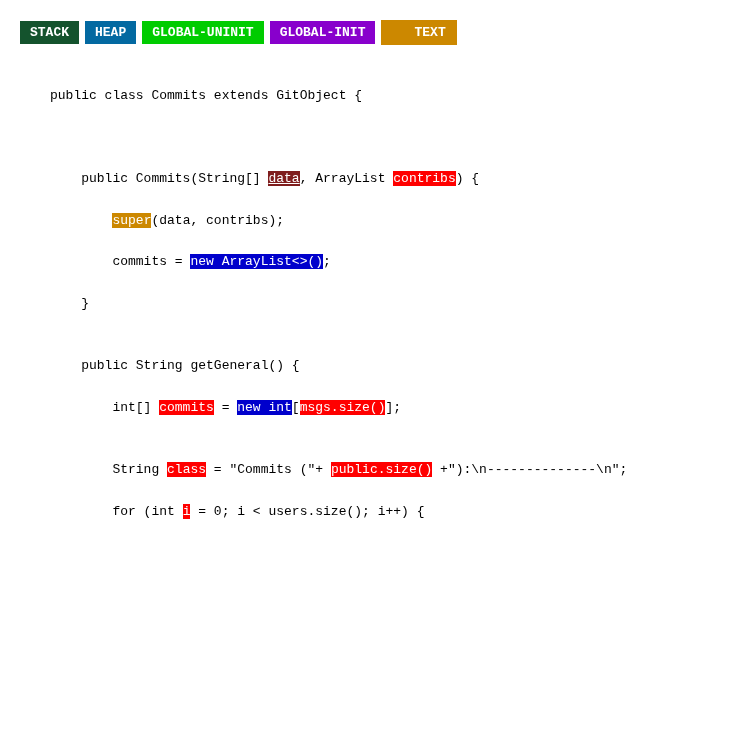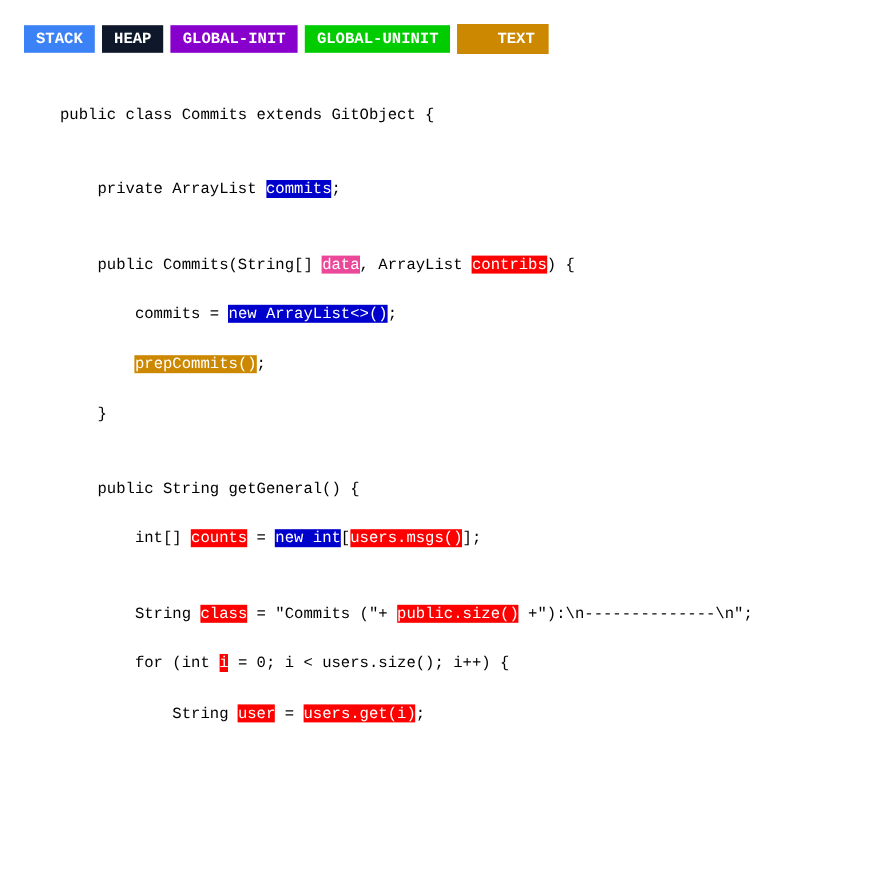--- a/index.html
+++ b/index.html
@@ -15,66 +15,64 @@
       gap: 6px;
       margin-bottom: 20px;
       align-items: center;
     }
     .legend-item {
       padding: 4px 10px;
       font-weight: bold;
       font-size: 13px;
       color: white;
     }
-    .legend-stack { background: #3b82f6; }
-    .legend-heap { background: #0f172a; }
+    .legend-stack { background: #14532d; }
+    .legend-heap { background: #0369a1; }
     .legend-global-init { background: #8800cc; }
     .legend-global-uninit { background: #00cc00; }
     .legend-text { background: #cc8800; color: white; border: 1px solid #cc8800; padding-left: 32px; }
 
     .code-block {
       line-height: 1.6;
       white-space: pre;
     }
 
-    .hl-stack { background: #ec4899; color: white; }
+    .hl-stack { background: #7f1d1d; color: white; text-decoration: underline; }
     .hl-heap { background: #0000cc; color: white; }
     .hl-red { background: #ff0000; color: white; text-align: right; }
     .hl-blue { background: #0000cc; color: white; text-align: center; }
     .hl-orange { background: #cc8800; color: white; }
 
     .code-line { display: block; margin-left: 30px; }
   </style>
 </head>
 <body>
 
 <div class="legend-bar">
   <span class="legend-item legend-stack">STACK</span>
   <span class="legend-item legend-heap">HEAP</span>
+  <span class="legend-item legend-global-uninit">GLOBAL-UNINIT</span>
   <span class="legend-item legend-global-init">GLOBAL-INIT</span>
-  <span class="legend-item legend-global-uninit">GLOBAL-UNINIT</span>
   <span class="legend-item legend-text">TEXT</span>
 </div>
 
 <div class="code-block">
 <span class="code-line">public class Commits extends GitObject {</span>
 <span class="code-line"></span>
-<span class="code-line">    private ArrayList <span class="hl-heap">commits</span>;</span>
 <span class="code-line"></span>
 <span class="code-line">    public Commits(String[] <span class="hl-stack">data</span>, ArrayList <span class="hl-red">contribs</span>) {</span>
+<span class="code-line">        <span class="hl-orange">super</span>(data, contribs);</span>
 <span class="code-line">        commits = <span class="hl-blue">new ArrayList&lt;&gt;()</span>;</span>
-<span class="code-line">        <span class="hl-orange">prepCommits()</span>;</span>
 <span class="code-line">    }</span>
 <span class="code-line"></span>
 <span class="code-line">    public String getGeneral() {</span>
-<span class="code-line">        int[] <span class="hl-red">counts</span> = <span class="hl-blue">new int</span>[<span class="hl-red">users.msgs()</span>];</span>
+<span class="code-line">        int[] <span class="hl-red">commits</span> = <span class="hl-blue">new int</span>[<span class="hl-red">msgs.size()</span>];</span>
 <span class="code-line"></span>
 <span class="code-line">        String <span class="hl-red">class</span> = "Commits ("+ <span class="hl-red">public.size()</span> +"):\n--------------\n";</span>
 <span class="code-line">        for (int <span class="hl-red">i</span> = 0; i &lt; users.size(); i++) {</span>
-<span class="code-line">            String <span class="hl-red">user</span> = <span class="hl-red">users.get(i)</span>;</span>
 
 
 
 
 
 
 
 
 
 

